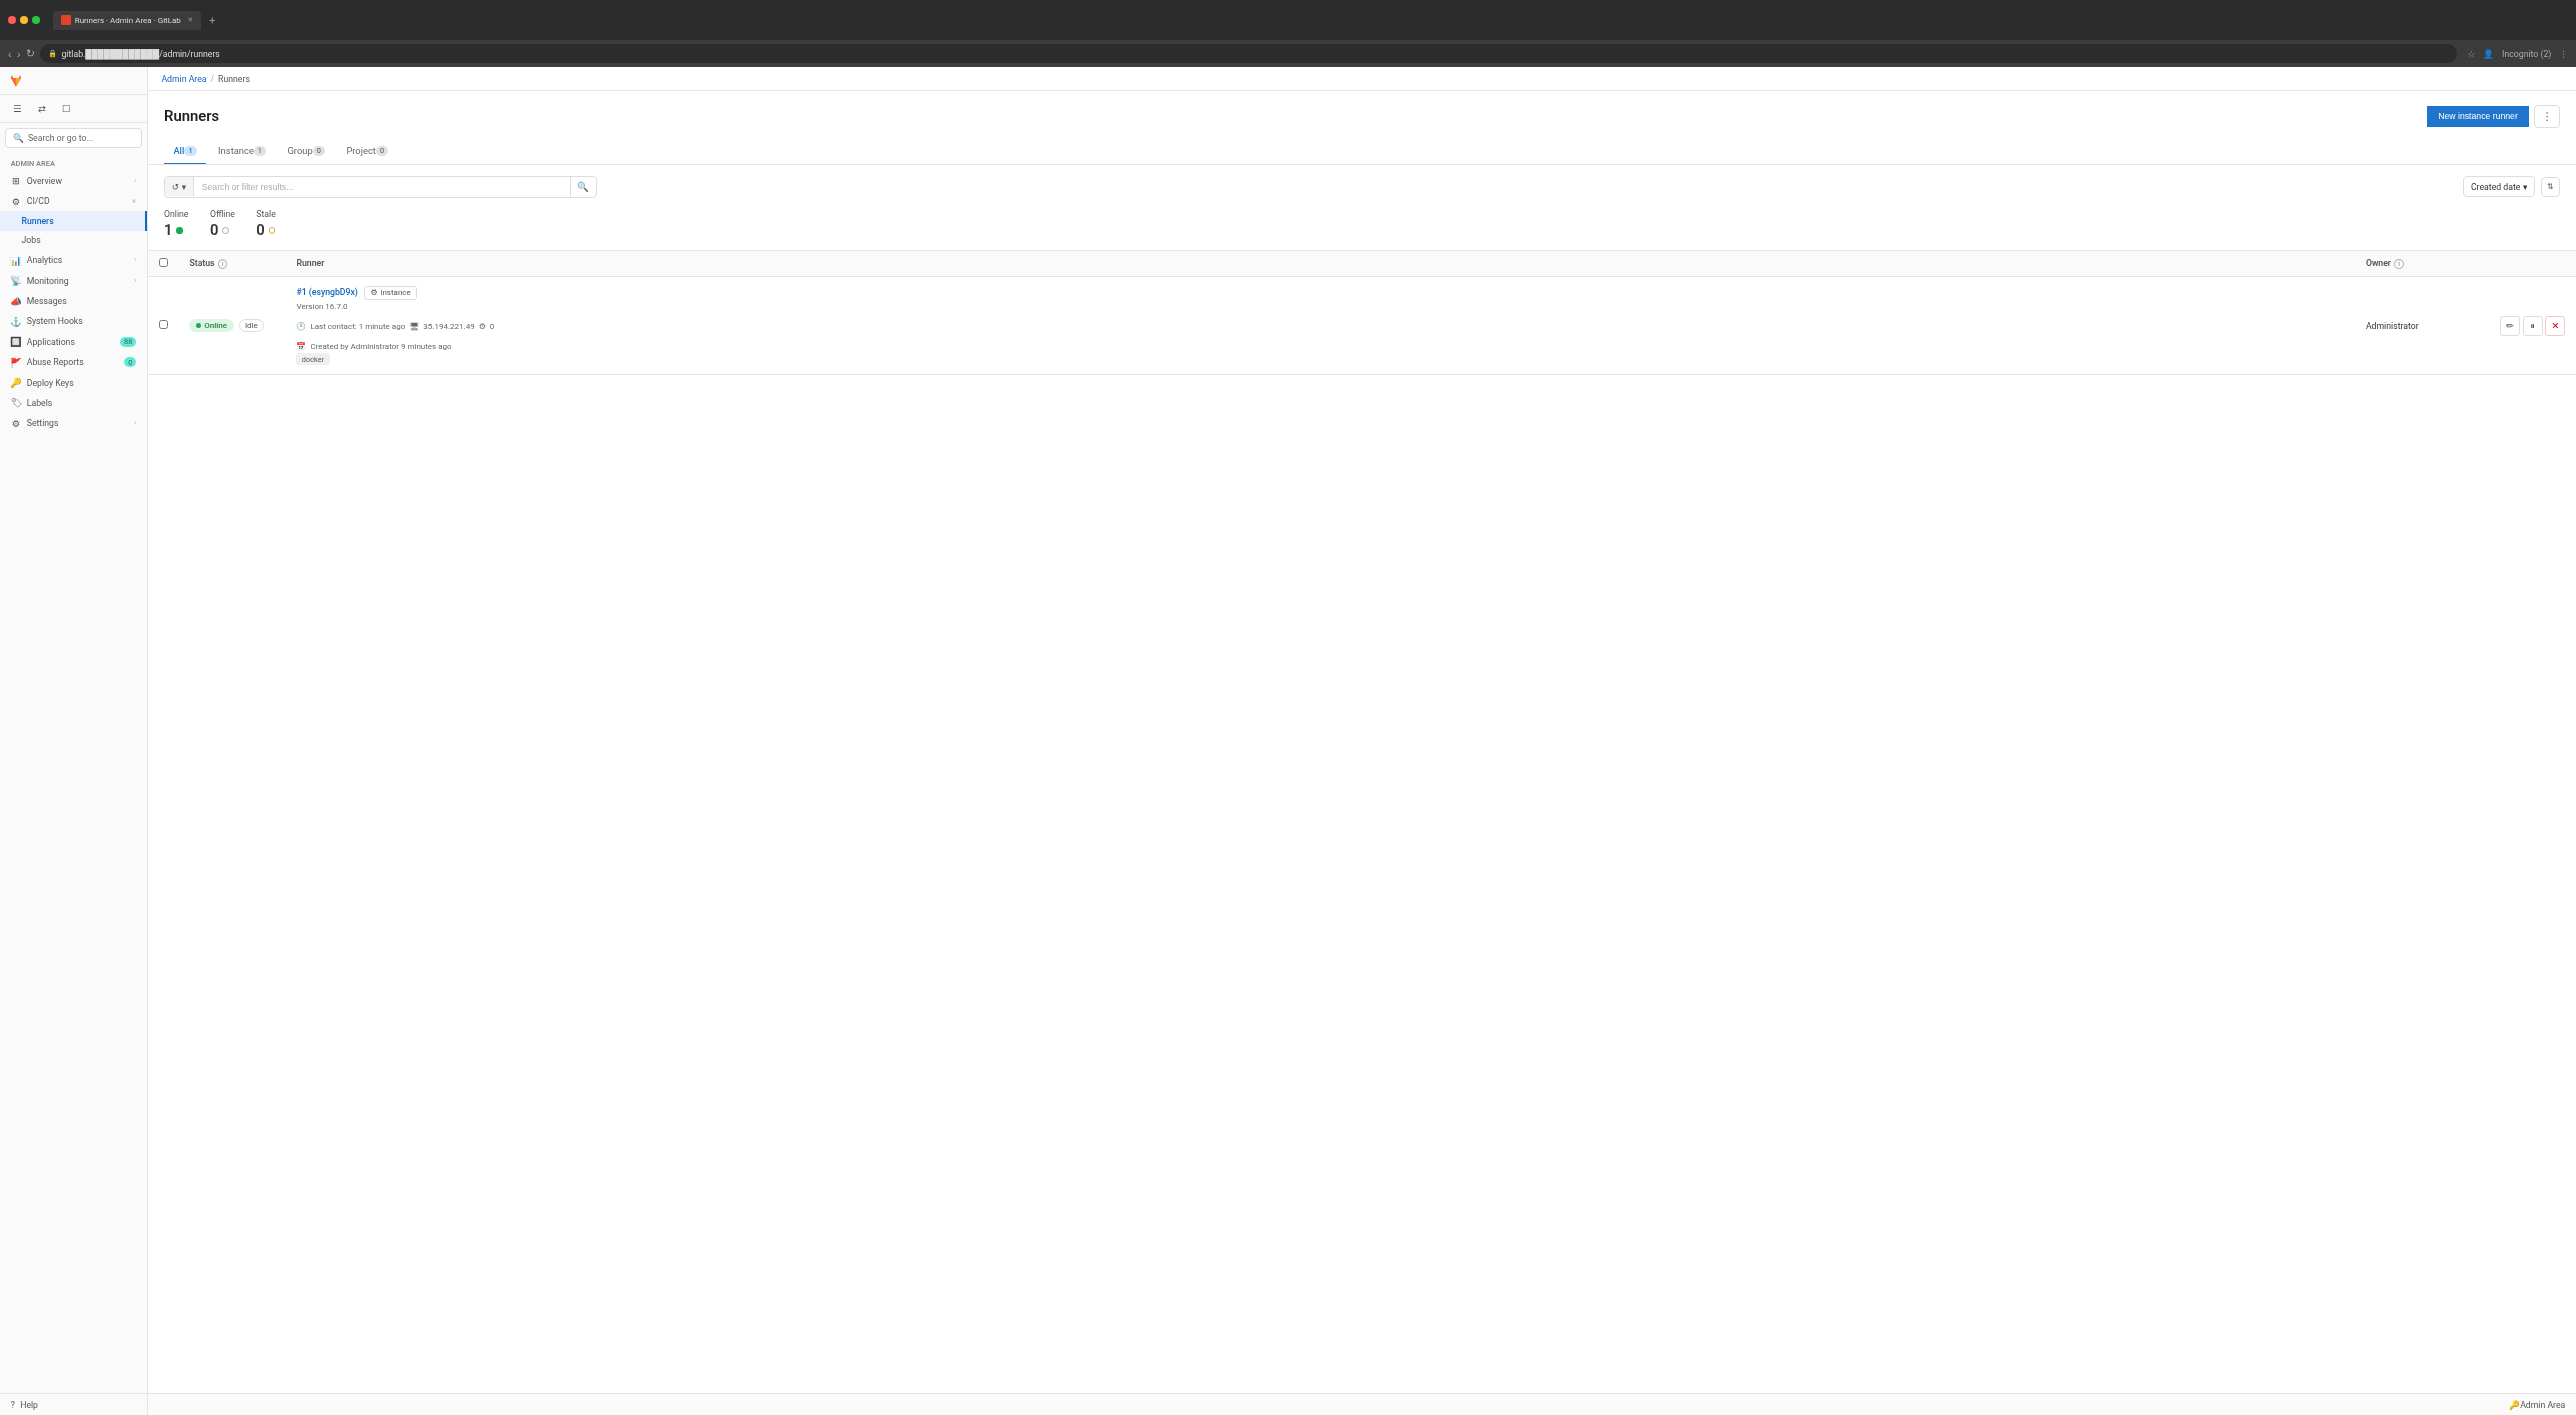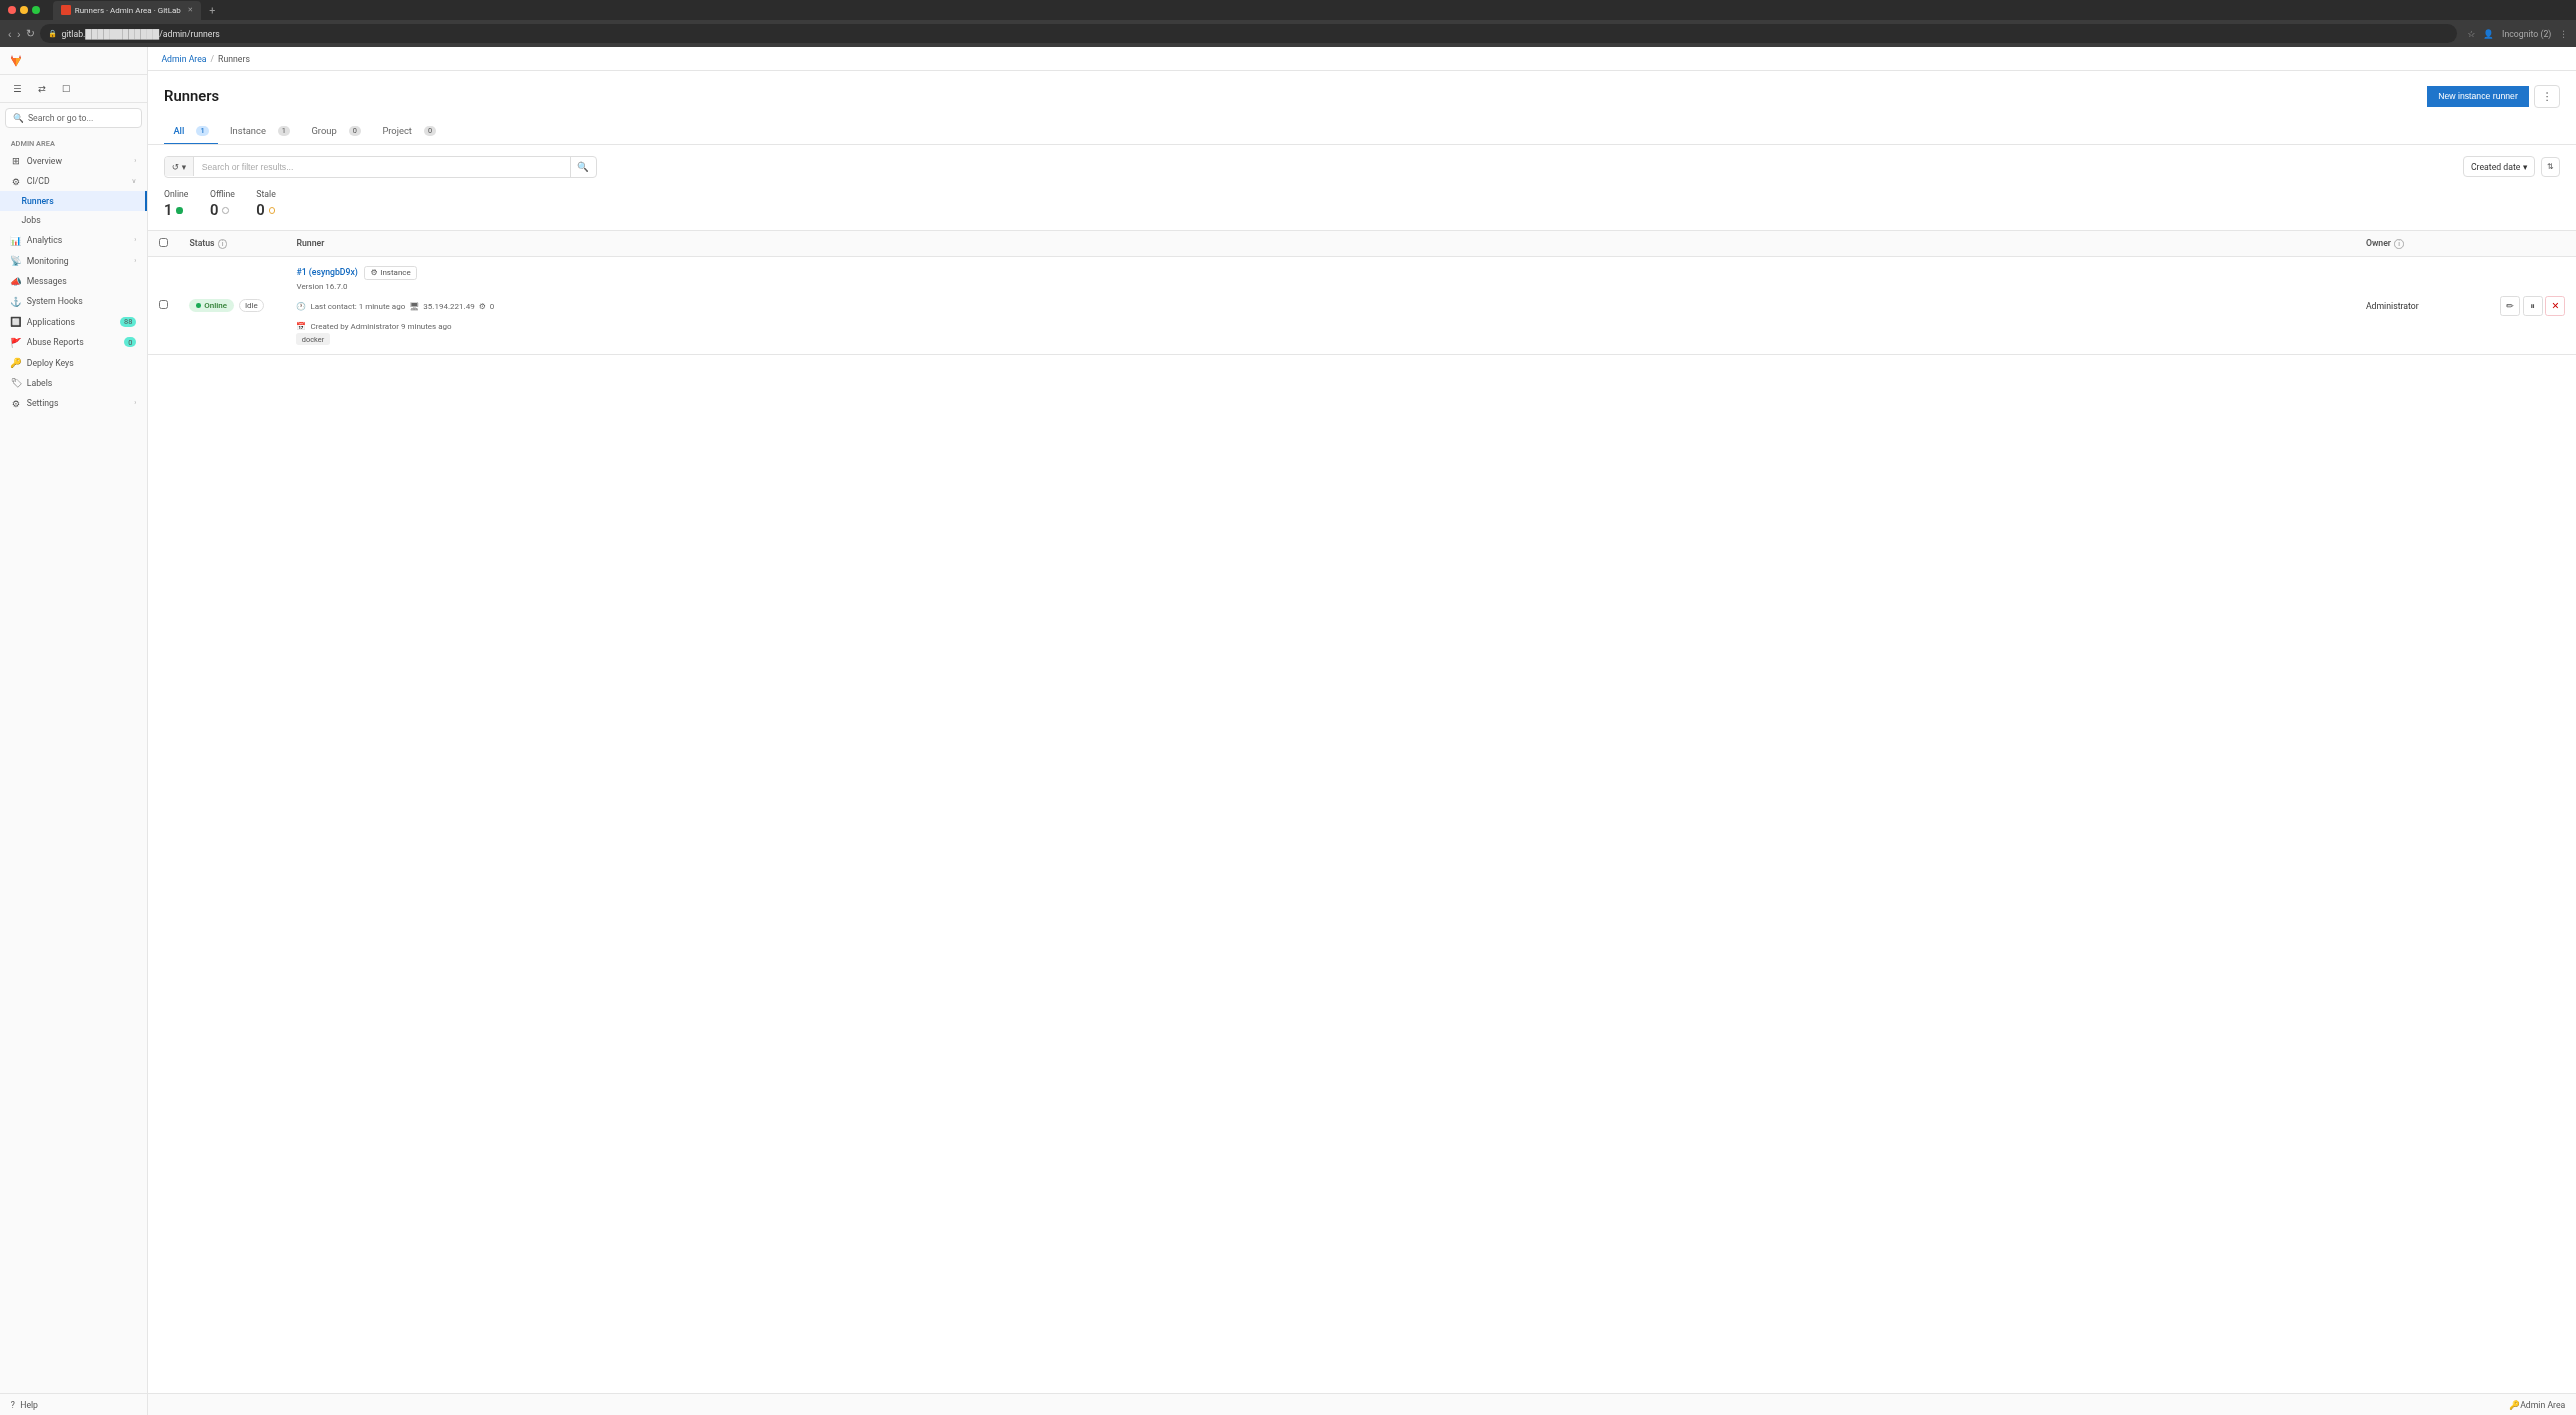--- a/index.html
+++ b/index.html
@@ -1,21 +1,21 @@
 <!DOCTYPE html>
 <html style="font-size:10.7px"><head>
   <meta charset="utf-8">
   <style>
     * { box-sizing: border-box; margin: 0; padding: 0; }
     body { font-family: -apple-system, BlinkMacSystemFont, 'Segoe UI', Roboto, sans-serif; font-size: 9.4px; background: #fff; color: #333; }
 
     
     .browser-chrome {
       background: #2c2c2c;
-      height: 20px;
+      height: 40px;
       display: flex;
       align-items: center;
       padding: 0 8px;
       gap: 5.4px;
     }
     .traffic-lights { display: flex; gap: 4px; align-items: center; }
     .traffic-light { width: 8px; height: 8px; border-radius: 50%; }
     .tl-red { background: #ff5f57; }
     .tl-yellow { background: #febc2e; }
     .tl-green { background: #28c840; }
@@ -218,21 +218,21 @@
       gap: 2.7px;
     }
     .tab {
       padding: 6.7px 9.4px;
       font-size: 9.4px;
       color: #666;
       cursor: pointer;
       border-bottom: 1.3px solid transparent;
       display: flex;
       align-items: flex-end;
-      gap: 12px;
+      gap: 0;
     }
     .tab.active { color: #1f75cb; border-bottom: 1.3px solid #1f75cb; font-weight: 500; }
     .tab .tab-count {
       background: #e0e0e0;
       color: #555;
       font-size: 7.4px;
       padding: 0.7px 4px;
       border-radius: 6.7px;
     }
     .tab.active .tab-count { background: #cce5ff; color: #1f75cb; }

